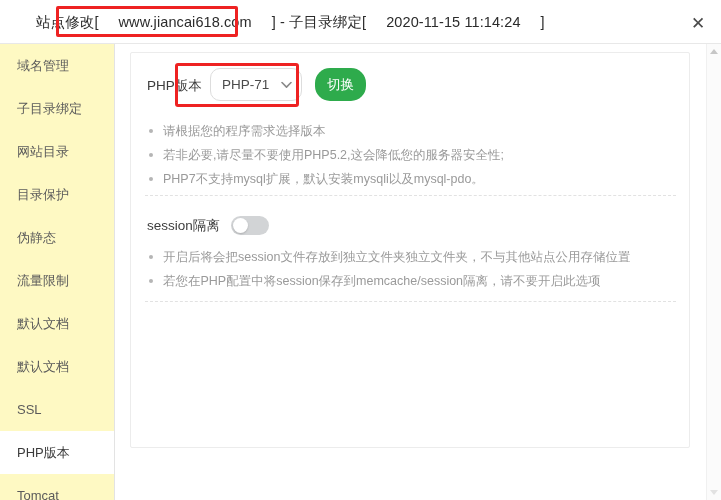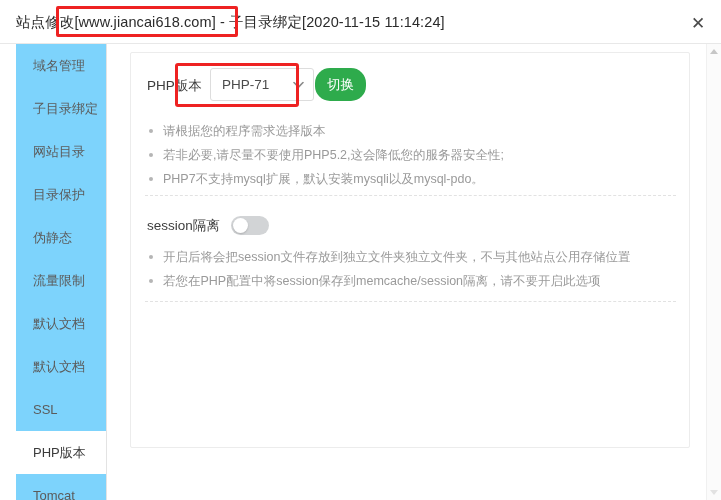--- a/index.html
+++ b/index.html
@@ -32,21 +32,21 @@
 
   .title-text {
     position: absolute;
     left: 16px;
     top: 13px;
     font-size: 14.5px;
     color: #2b2b2b;
     white-space: nowrap;
     letter-spacing: 0.1px;
   }
-  .title-text .seg { display: inline; }
+  .title-text .seg { display: inline; margin-left: 20px; }
 
   .title-highlight-box {
     position: absolute;
     left: 56px;
     top: 6px;
     width: 182px;
     height: 31px;
     border: 3px solid #ee2222;
     border-radius: 2px;
     pointer-events: none;
@@ -65,26 +65,25 @@
     color: #4a4a4a;
     cursor: pointer;
     line-height: 1;
   }
 
   
   .sidebar {
     position: absolute;
     left: 0;
     top: 44px;
-    width: 91px;
+    width: 115px;
     height: 456px;
-    background: #7dd3fc;
+    background: #fef9c3;
     border-right: 1px solid #e3e3e3;
     overflow: hidden;
-    margin-left: 16px;
   }
 
   .side-item {
     height: 43px;
     display: flex;
     align-items: center;
     padding-left: 17px;
     font-size: 13px;
     color: #5b5b5b;
     cursor: pointer;
@@ -134,24 +133,24 @@
     top: 12px;
     font-size: 13.5px;
     color: #3d3d3d;
     white-space: nowrap;
   }
 
   .php-select {
     position: absolute;
     left: 79px;
     top: 3px;
-    width: 104px;
+    width: 92px;
     height: 33px;
     border: 1px solid #dddddd;
-    border-radius: 3px;
+    border-radius: 10px;
     background: #ffffff;
     display: flex;
     align-items: center;
     padding-left: 11px;
     font-size: 13.5px;
     color: #4b4b4b;
     cursor: pointer;
   }
   .php-select .chev {
     position: absolute;

